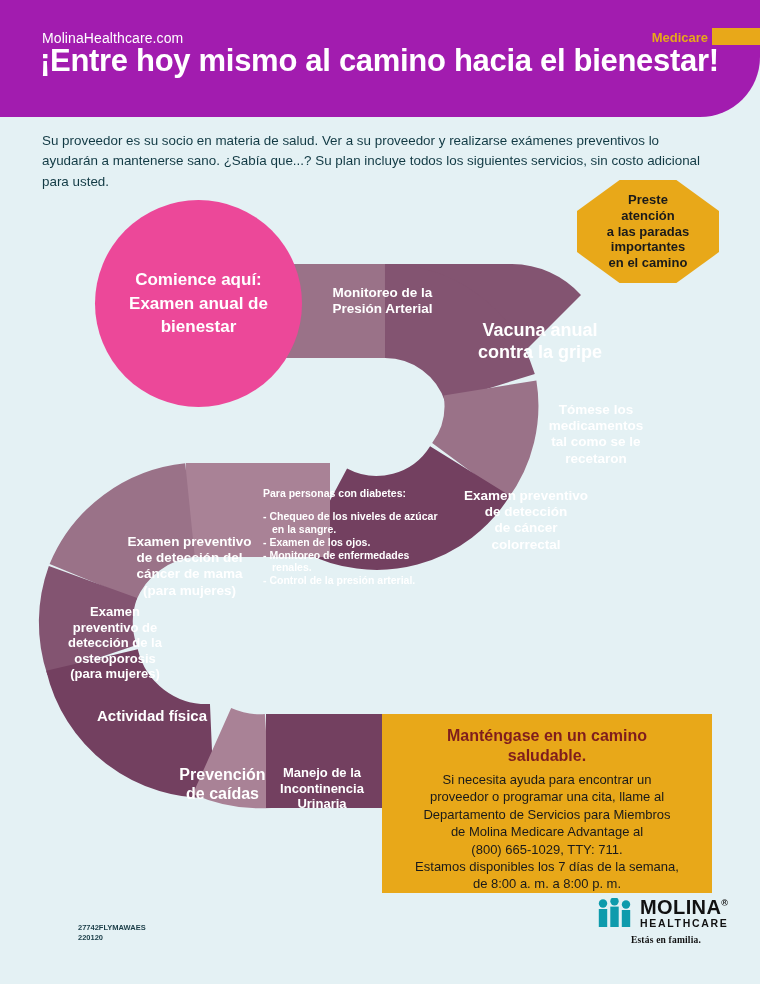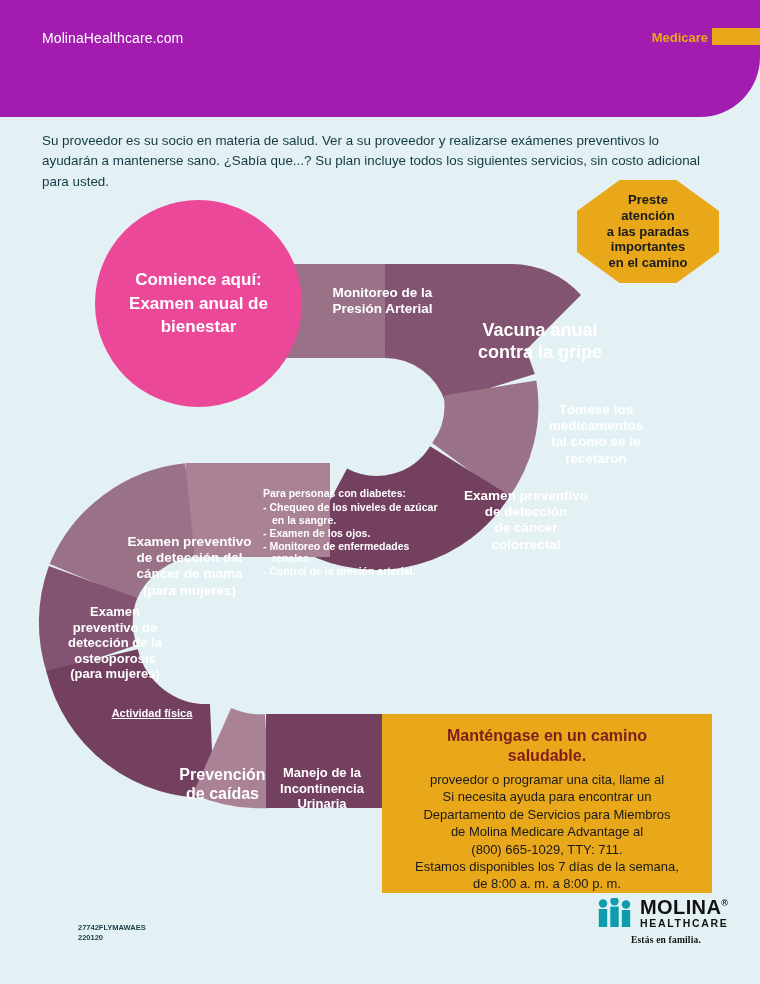--- a/index.html
+++ b/index.html
@@ -59,21 +59,21 @@
   .start-circle-text {
     color:#ffffff; font-size:17px; font-weight:bold;
     text-align:center; line-height:1.38; padding:0 14px;
   }
   
   .diabetes-box {
     position:absolute; left:263px; top:487px; width:178px;
   }
   .diabetes-title {
     color:#ffffff; font-size:10.5px; font-weight:bold; line-height:1.25;
-    margin-bottom:1px;
+    margin-bottom:10px;
   }
   .diabetes-item {
     color:#ffffff; font-size:10.5px; font-weight:bold; line-height:1.22;
     padding-left:9px; text-indent:-9px;
   }
   
   .lbl {
     position:absolute; color:#ffffff; font-weight:bold; text-align:center;
     line-height:1.2;
   }
@@ -114,20 +114,21 @@
     color:#1A3D47; font-size:7.5px; font-weight:bold; line-height:1.3;
     font-family:"Liberation Sans", sans-serif;
     margin-left:36px;
   }
 </style>
 </head>
 <body>
 
 <div class="header">
   <div class="site-url">MolinaHealthcare.com</div>
+  <div class="headline" style="top:44px;">¡Entre hoy mismo al camino hacia el bienestar!</div>
   <div class="medicare-label">Medicare</div>
 </div>
 <div class="medicare-bar"></div>
 
 <p class="intro">Su proveedor es su socio en materia de salud. Ver a su proveedor y realizarse exámenes preventivos lo ayudarán a mantenerse sano. ¿Sabía que...? Su plan incluye todos los siguientes servicios, sin costo adicional para usted.</p>
 
 <div class="octagon">
   <div class="octagon-text">
     <div>Preste</div>
     <div>atención</div>
@@ -220,21 +221,21 @@
 </div>
 
 <div class="lbl" style="left:50px; top:604px; width:130px; font-size:13px;">
   <div>Examen</div>
   <div>preventivo de</div>
   <div>detección de la</div>
   <div>osteoporosis</div>
   <div>(para mujeres)</div>
 </div>
 
-<div class="lbl" style="left:72px; top:707px; width:160px; font-size:11px;text-decoration:underline;">
+<div class="lbl" style="left:72px; top:707px; width:160px; font-size:15px;">
   <div>Actividad física</div>
 </div>
 
 <div class="lbl" style="left:175px; top:765px; width:95px; font-size:16px;">
   <div>Prevención</div>
   <div>de caídas</div>
 </div>
 
 <div class="lbl" style="left:263px; top:765px; width:118px; font-size:13px;">
   <div>Manejo de la</div>
@@ -249,22 +250,22 @@
   <div class="diabetes-item">- Monitoreo de enfermedades renales.</div>
   <div class="diabetes-item">- Control de la presión arterial.</div>
 </div>
 
 <div class="callout">
   <div class="callout-title">
     <div>Manténgase en un camino</div>
     <div>saludable.</div>
   </div>
   <div class="callout-body">
+    <div>Si necesita ayuda para encontrar un</div>
     <div>proveedor o programar una cita, llame al</div>
-    <div>Si necesita ayuda para encontrar un</div>
     <div>Departamento de Servicios para Miembros</div>
     <div>de Molina Medicare Advantage al</div>
     <div>(800) 665-1029, TTY: 711.</div>
     <div>Estamos disponibles los 7 días de la semana,</div>
     <div>de 8:00 a. m. a 8:00 p. m.</div>
   </div>
 </div>
 
 <div class="logo-wrap">
   <div class="logo-row">

